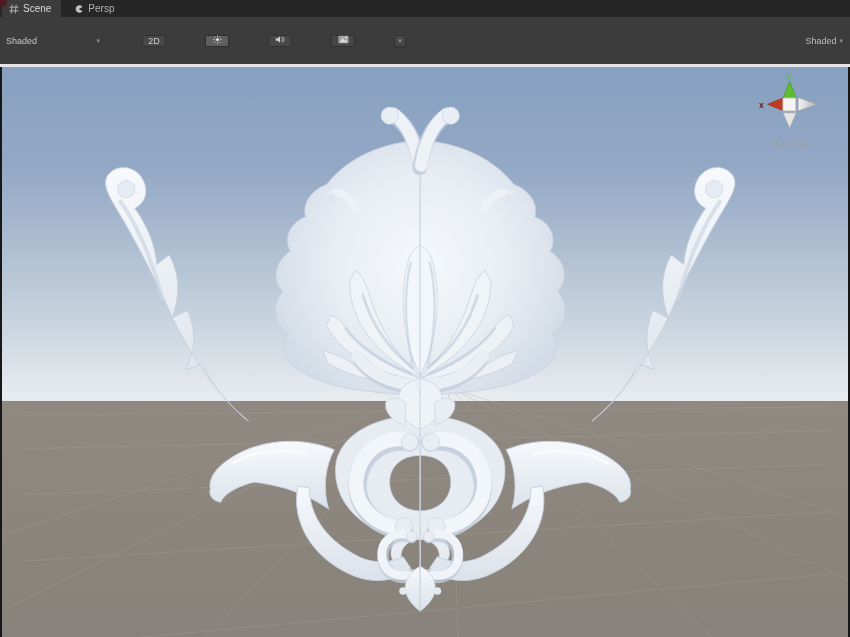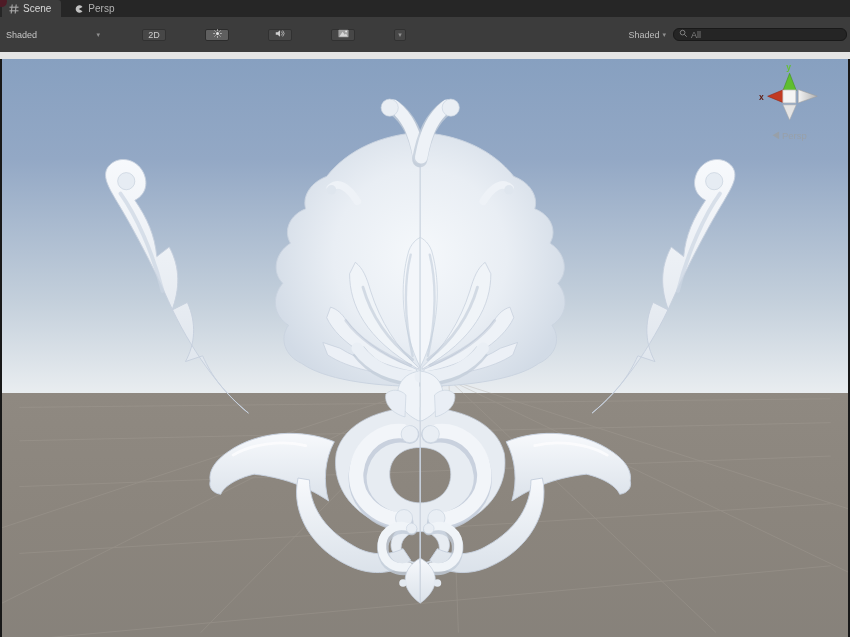--- a/index.html
+++ b/index.html
@@ -8,22 +8,22 @@
   .editor{position:relative;width:850px;height:637px;background:#262626;}
   .corner-dot{position:absolute;left:-4px;top:-4px;width:11px;height:11px;border-radius:50%;
        background:#4e1b26;z-index:9;}
   
   .tabbar{position:relative;height:17px;background:#262626;display:flex;align-items:flex-end;z-index:5;}
   .tab{display:flex;align-items:center;gap:4px;height:17px;padding:0 10px 0 7px;
        font-size:10px;color:#b2b2b2;cursor:default;}
   .tab .ticon{display:flex;align-items:center;}
   .tab.active{background:#3c3c3c;color:#d9d9d9;border-radius:3px 3px 0 0;margin-left:2px;}
   
-  .toolbar{height:11px;background:#3c3c3c;border-bottom:7px solid #e5e5e5;display:flex;
-       align-items:center;font-size:9px;color:#c6c6c6;padding:12px 3px;gap:3px;z-index:5;position:relative;}
+  .toolbar{height:11px;background:#3c3c3c;border-bottom:3px solid #e5e5e5;display:flex;
+       align-items:center;font-size:9px;color:#c6c6c6;padding:18px 3px;gap:3px;z-index:5;position:relative;}
   .dd{display:flex;align-items:center;justify-content:space-between;width:94px;padding:0 3px;height:11px;}
   .caret{color:#909090;font-size:7px;line-height:1;}
   .tbtn{height:10px;min-width:14px;padding:0 4px;background:#474747;border:1px solid #313131;
        border-radius:2px;display:flex;align-items:center;justify-content:center;gap:1px;color:#cdcdcd;margin-left:36px;}
   .tbtn.on{background:#5f5f5f;border-color:#2c2c2c;}
   .spacer{flex:1;}
   .gizmos-dd{display:flex;align-items:center;gap:3px;padding:0 4px;color:#bdbdbd;}
   .search{display:flex;align-items:center;gap:3px;width:162px;height:11px;background:#252525;
        border:1px solid #191919;border-radius:6px;padding:0 5px;color:#828282;}
   
@@ -112,29 +112,20 @@
       </span>
     </div>
     <div class="tbtn" style="min-width:6px;padding:0 2px;">
       <span class="caret">▾</span>
     </div>
     <div class="spacer"></div>
     <div class="gizmos-dd">
       <span>Shaded</span>
       <span class="caret">▾</span>
     </div>
-    <div class="search">
-      <span>
-        <svg width="9" height="9" viewBox="0 0 10 10">
-          <circle cx="4" cy="4" r="2.6" stroke="#8a8a8a" stroke-width="1" fill="none"></circle>
-          <line x1="6" y1="6" x2="8.6" y2="8.6" stroke="#8a8a8a" stroke-width="1"></line>
-        </svg>
-      </span>
-      <span>All</span>
-    </div>
   </div>
 
   <div class="viewport">
     <div class="sky"></div>
     <div class="ground"></div>
 
     <svg class="vp-svg" width="850" height="608" viewBox="0 29 850 637">
       <defs>
         <linearGradient id="gOrn" x1="0" y1="0" x2="0" y2="1">
           <stop offset="0" stop-color="#f7f9fc"></stop>

